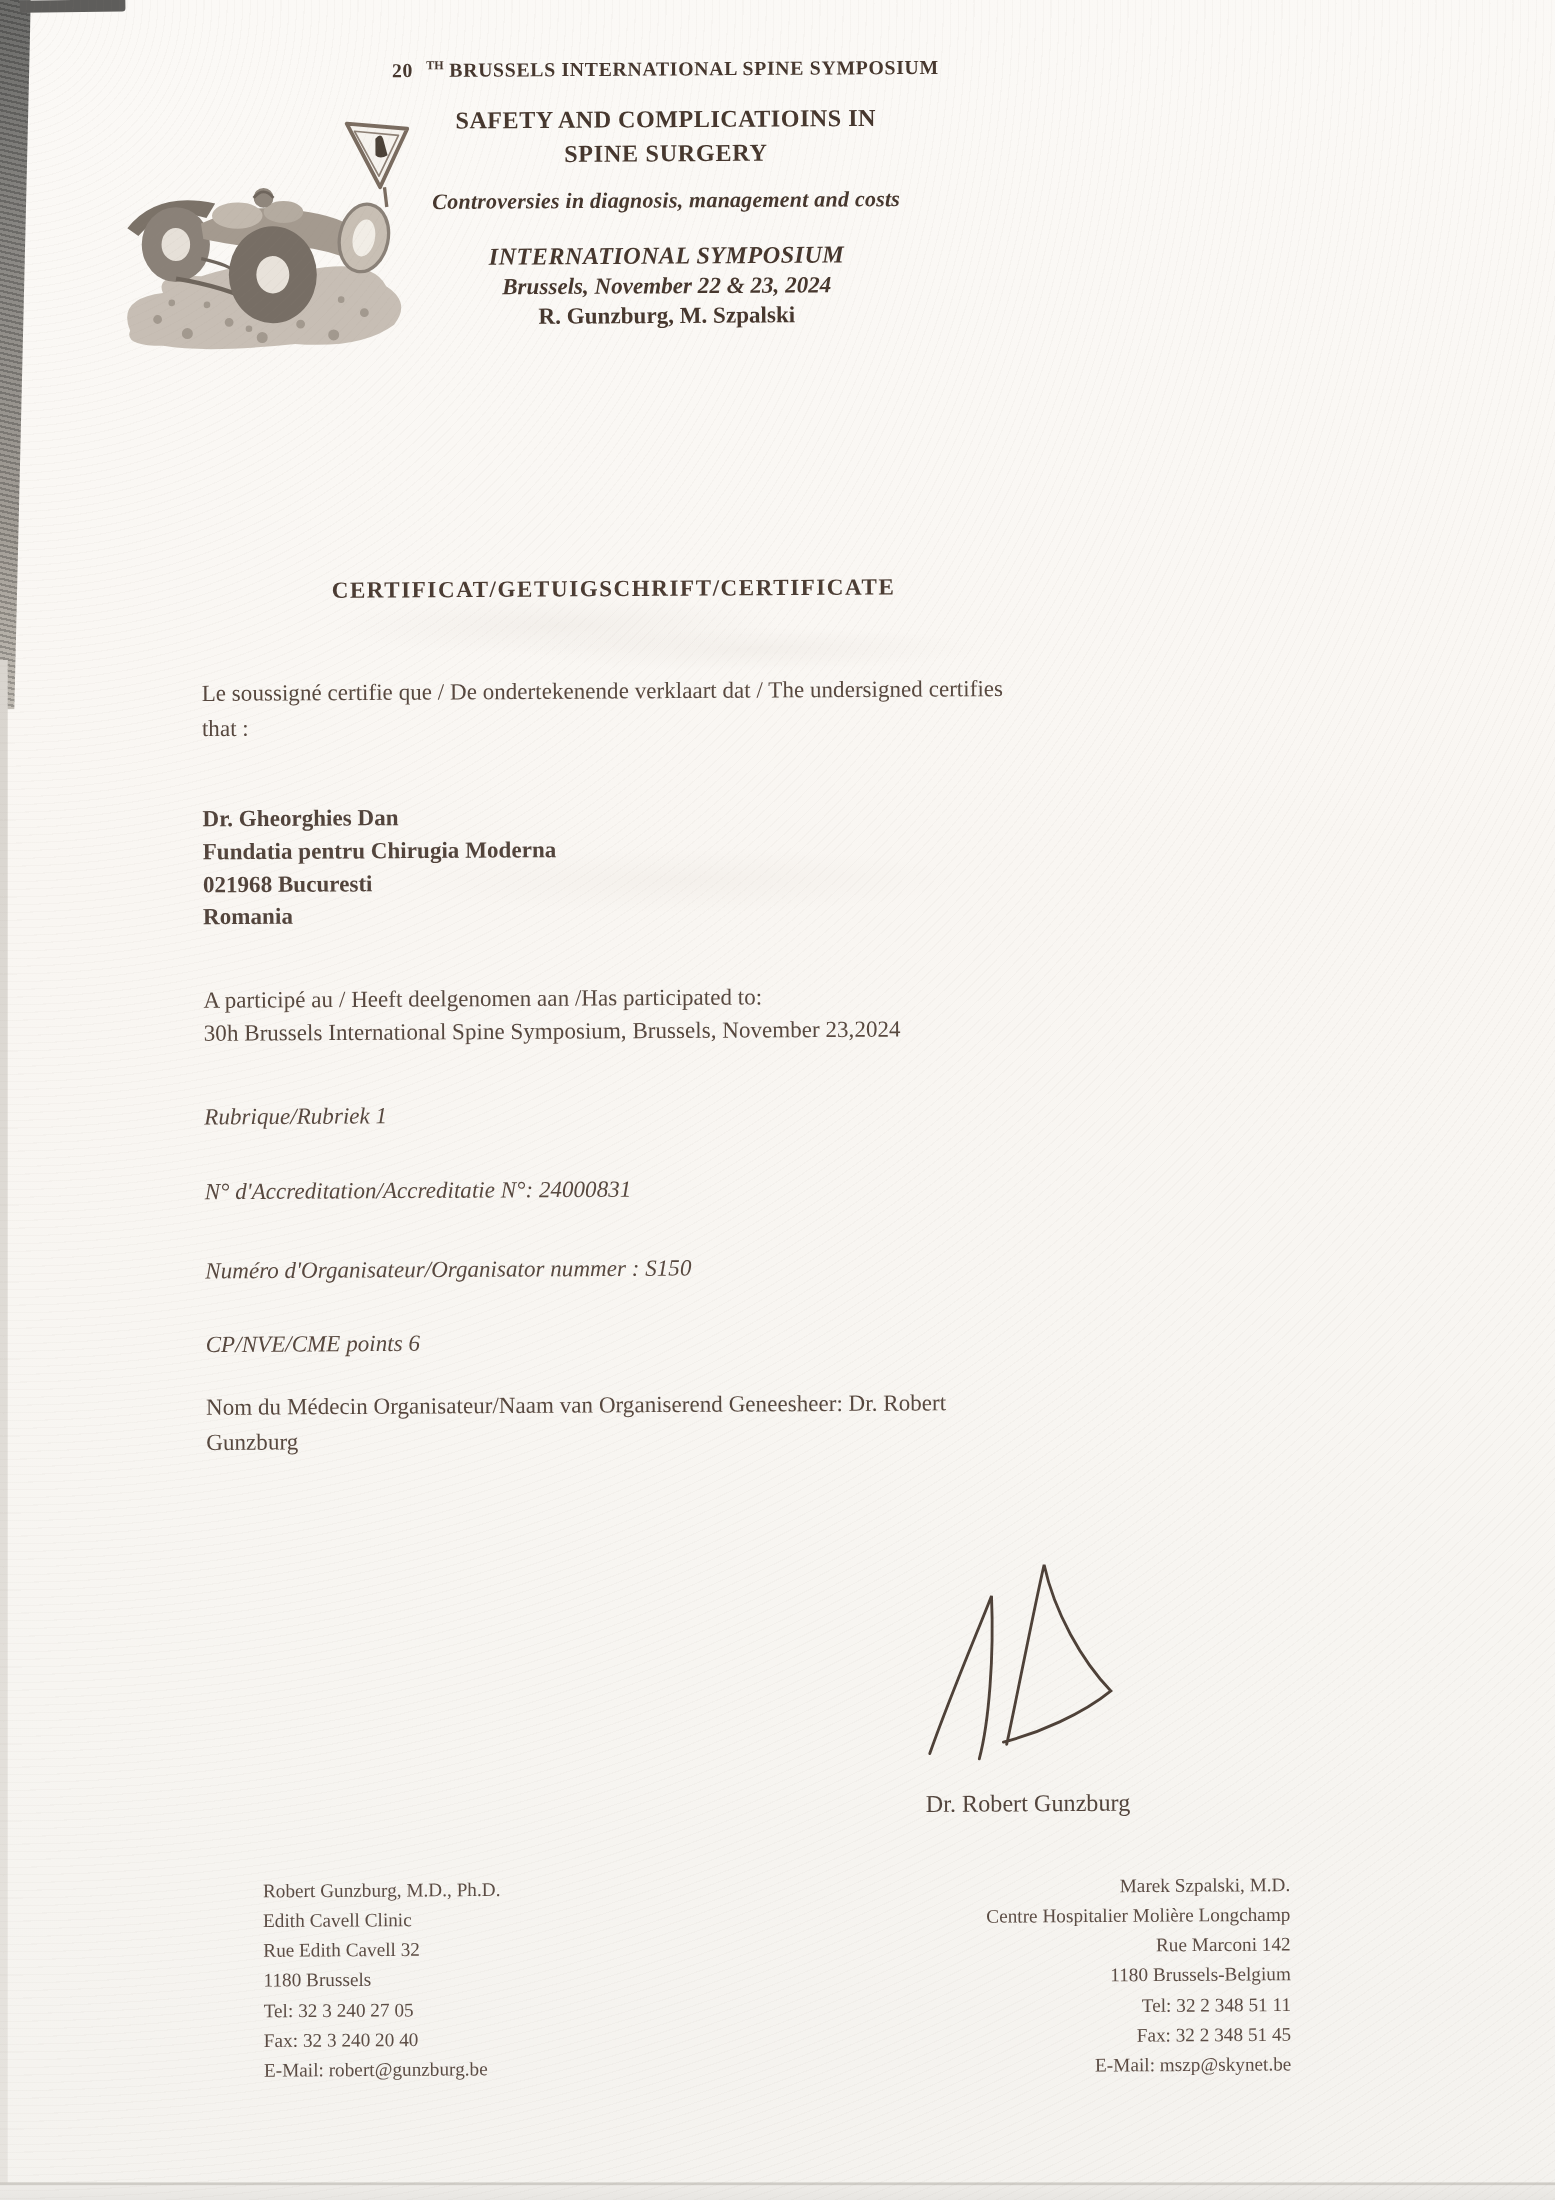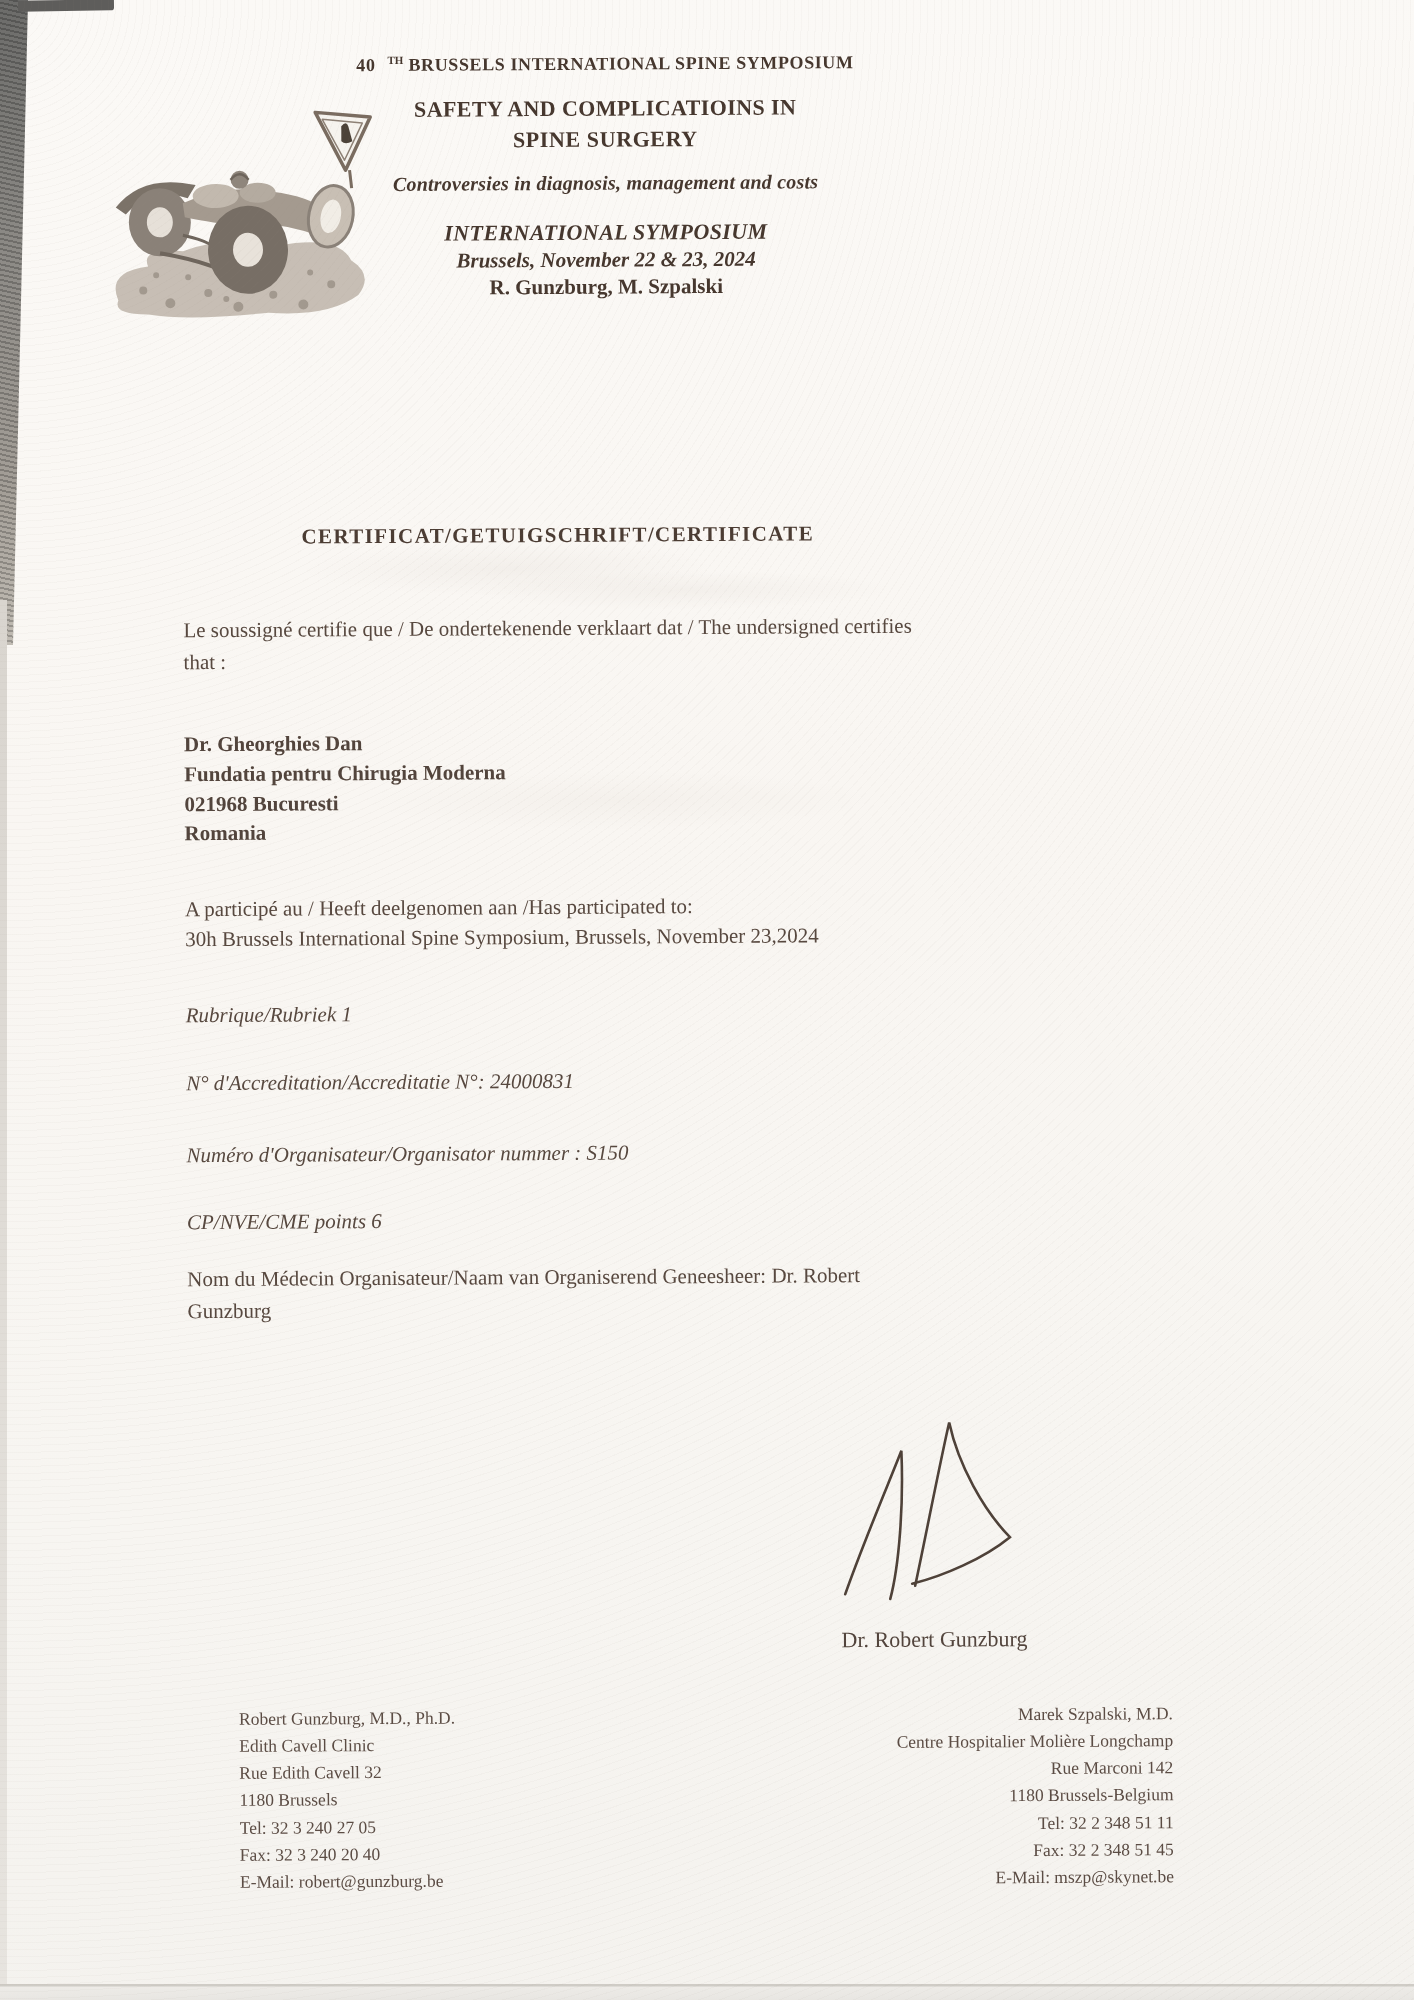--- a/index.html
+++ b/index.html
@@ -122,21 +122,21 @@
           <ellipse cx="243" cy="132" rx="10" ry="17" fill="#f1ede6"></ellipse>
         </g>
 
         <path d="M262 86 L264 104" stroke="#7a6c60" stroke-width="3"></path>
         <path d="M228 28 L283 33 L258 86 Z" fill="#f6f3ee" stroke="#7a6c60" stroke-width="3.5" stroke-linejoin="round"></path>
         <path d="M235 35 L275 39 L257 76 Z" fill="none" stroke="#8d8075" stroke-width="1.5" stroke-linejoin="round"></path>
         <path d="M254 42 q5 -6 7 0 l4 15 q-7 4 -11 0 Z" fill="#4c4238"></path>
       </svg>
     </div>
 
-    <div class="abs ctr hdr-col h-sym ink-dark"><span>40</span><sup>TH</sup><span> BRUSSELS INTERNATIONAL SPINE SYMPOSIUM</span></div>
+    <div class="abs ctr hdr-col h-sym ink-dark"><span>20</span><sup>TH</sup><span> BRUSSELS INTERNATIONAL SPINE SYMPOSIUM</span></div>
     <div class="abs ctr hdr-col h-title1 ink-dark">SAFETY AND COMPLICATIOINS IN</div>
     <div class="abs ctr hdr-col h-title2 ink-dark">SPINE SURGERY</div>
     <div class="abs ctr hdr-col h-sub ink-dark">Controversies in diagnosis, management and costs</div>
     <div class="abs ctr hdr-col h-event ink-dark">INTERNATIONAL SYMPOSIUM</div>
     <div class="abs ctr hdr-col h-date ink-dark">Brussels, November 22 &amp; 23, 2024</div>
     <div class="abs ctr hdr-col h-org ink-dark">R. Gunzburg, M. Szpalski</div>
 
     <div class="abs ctr cert-head">CERTIFICAT/GETUIGSCHRIFT/CERTIFICATE</div>
 
     <div class="abs body-blk intro">Le soussigné certifie que / De ondertekenende verklaart dat / The undersigned certifies that :</div>

